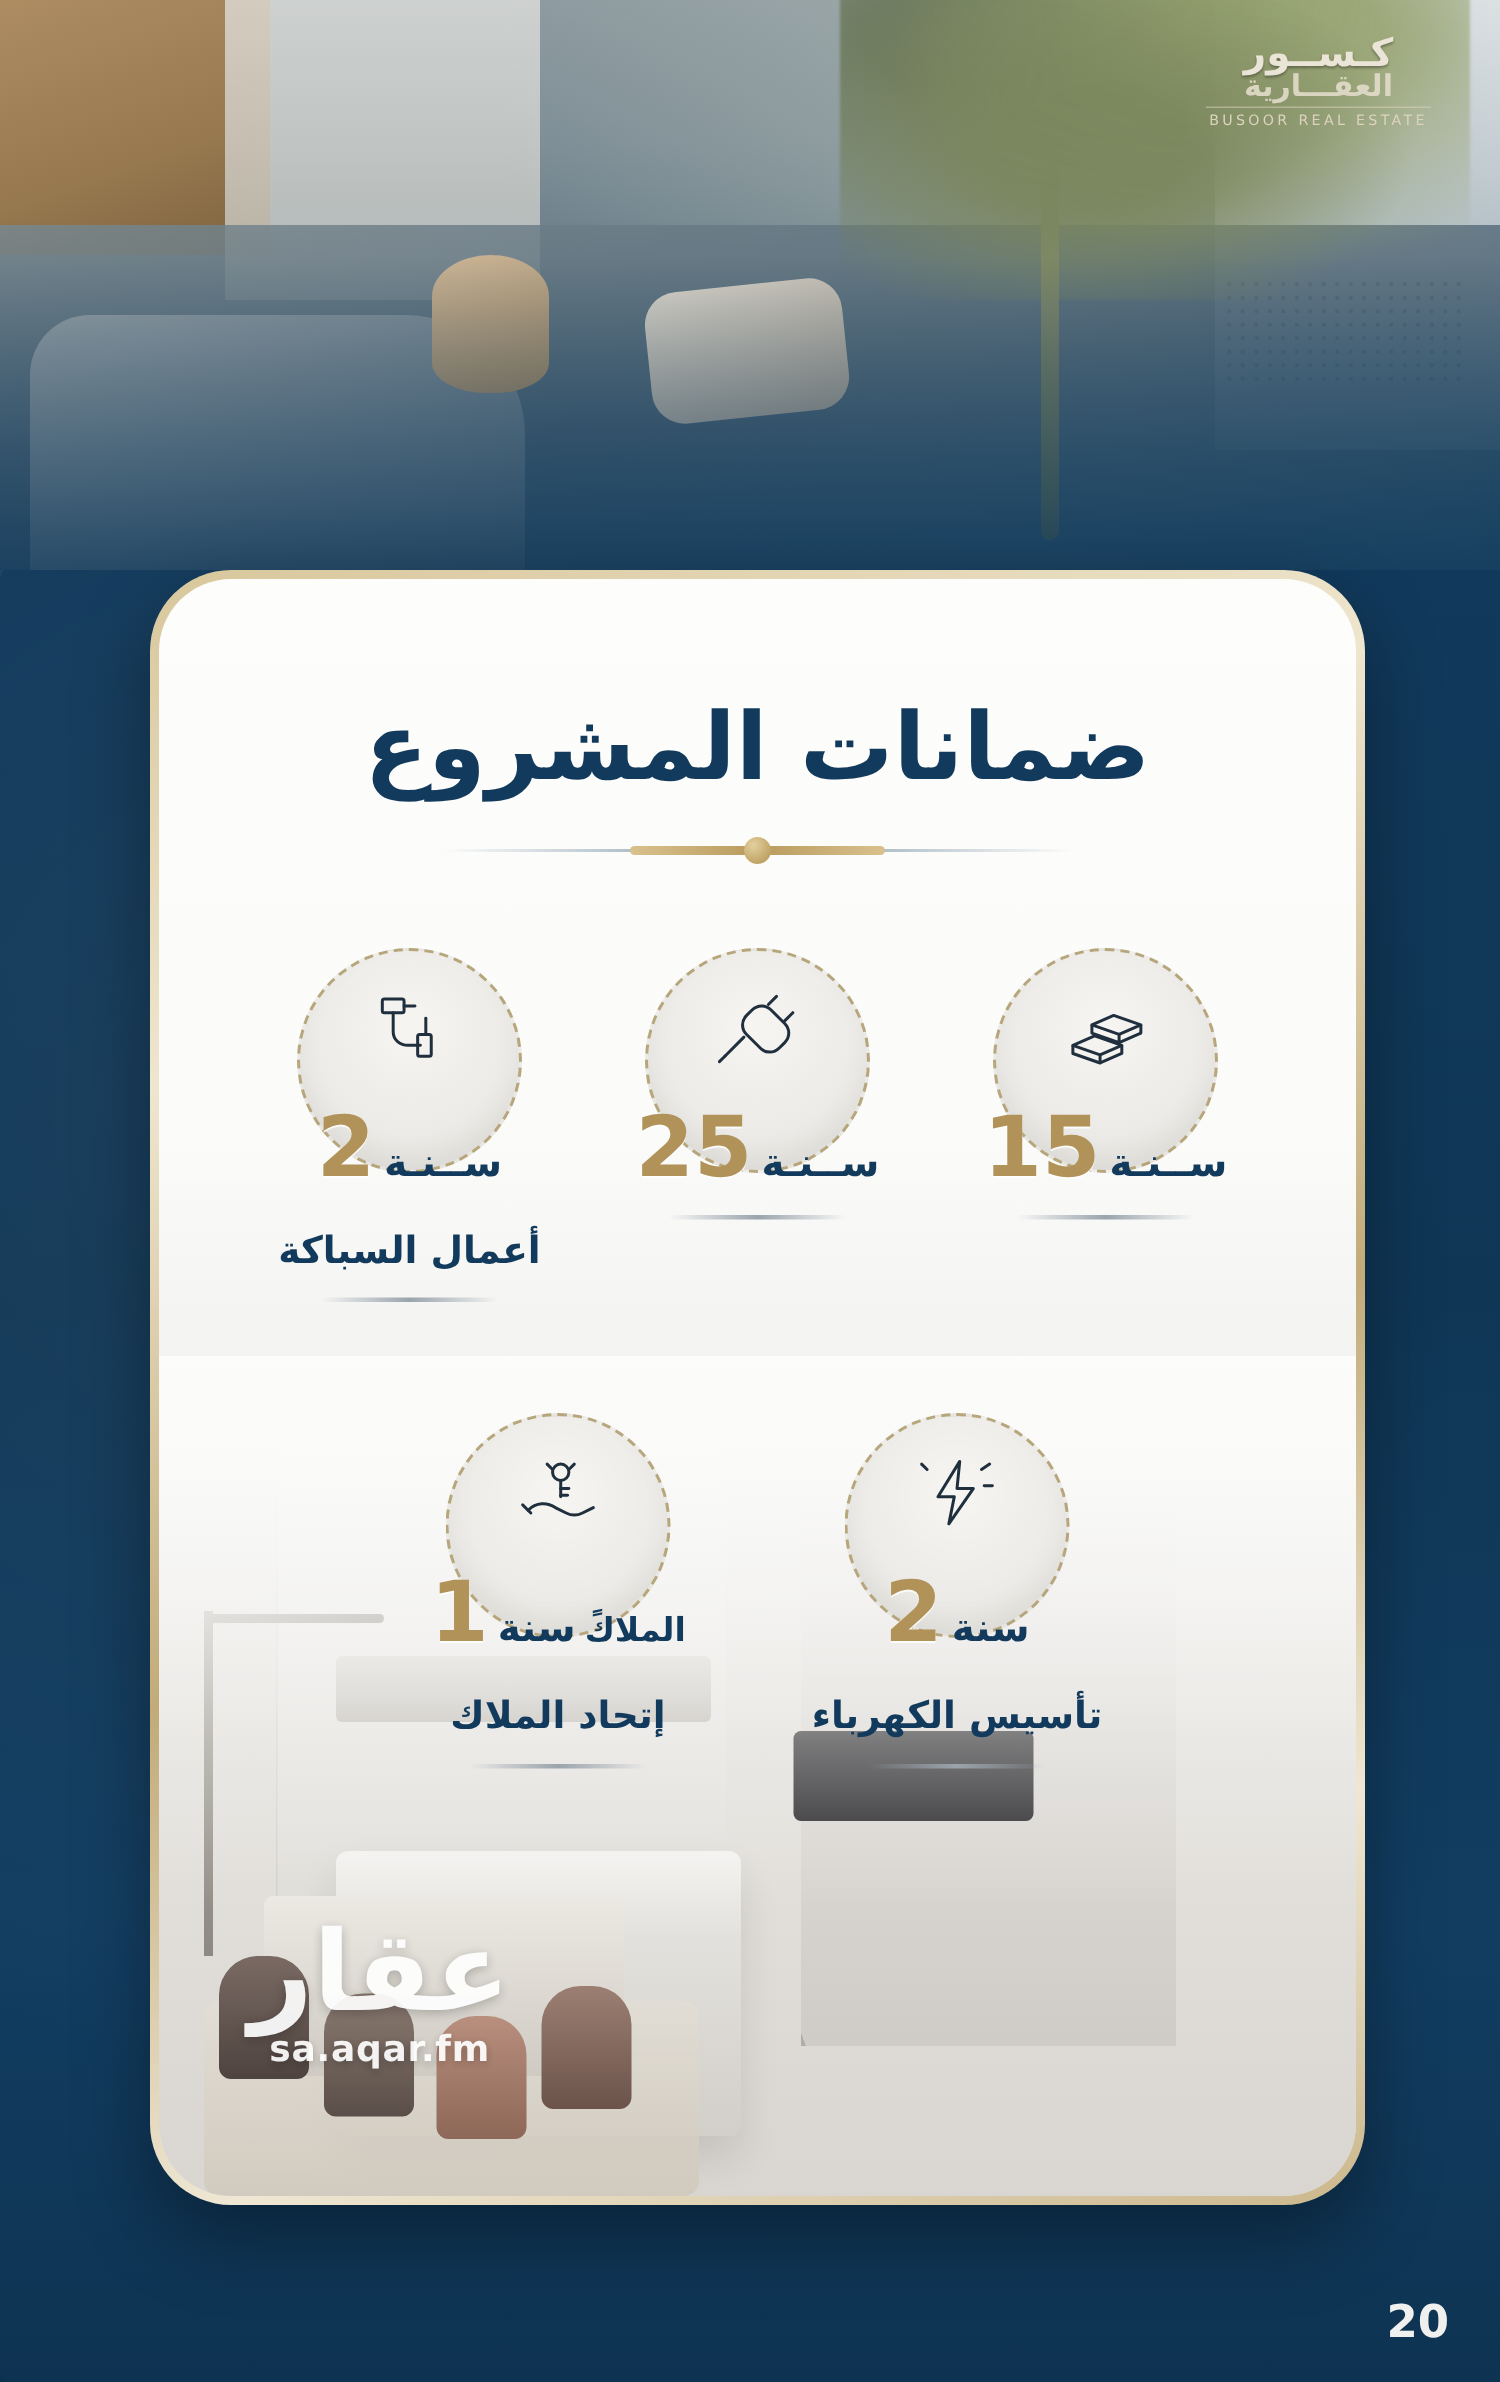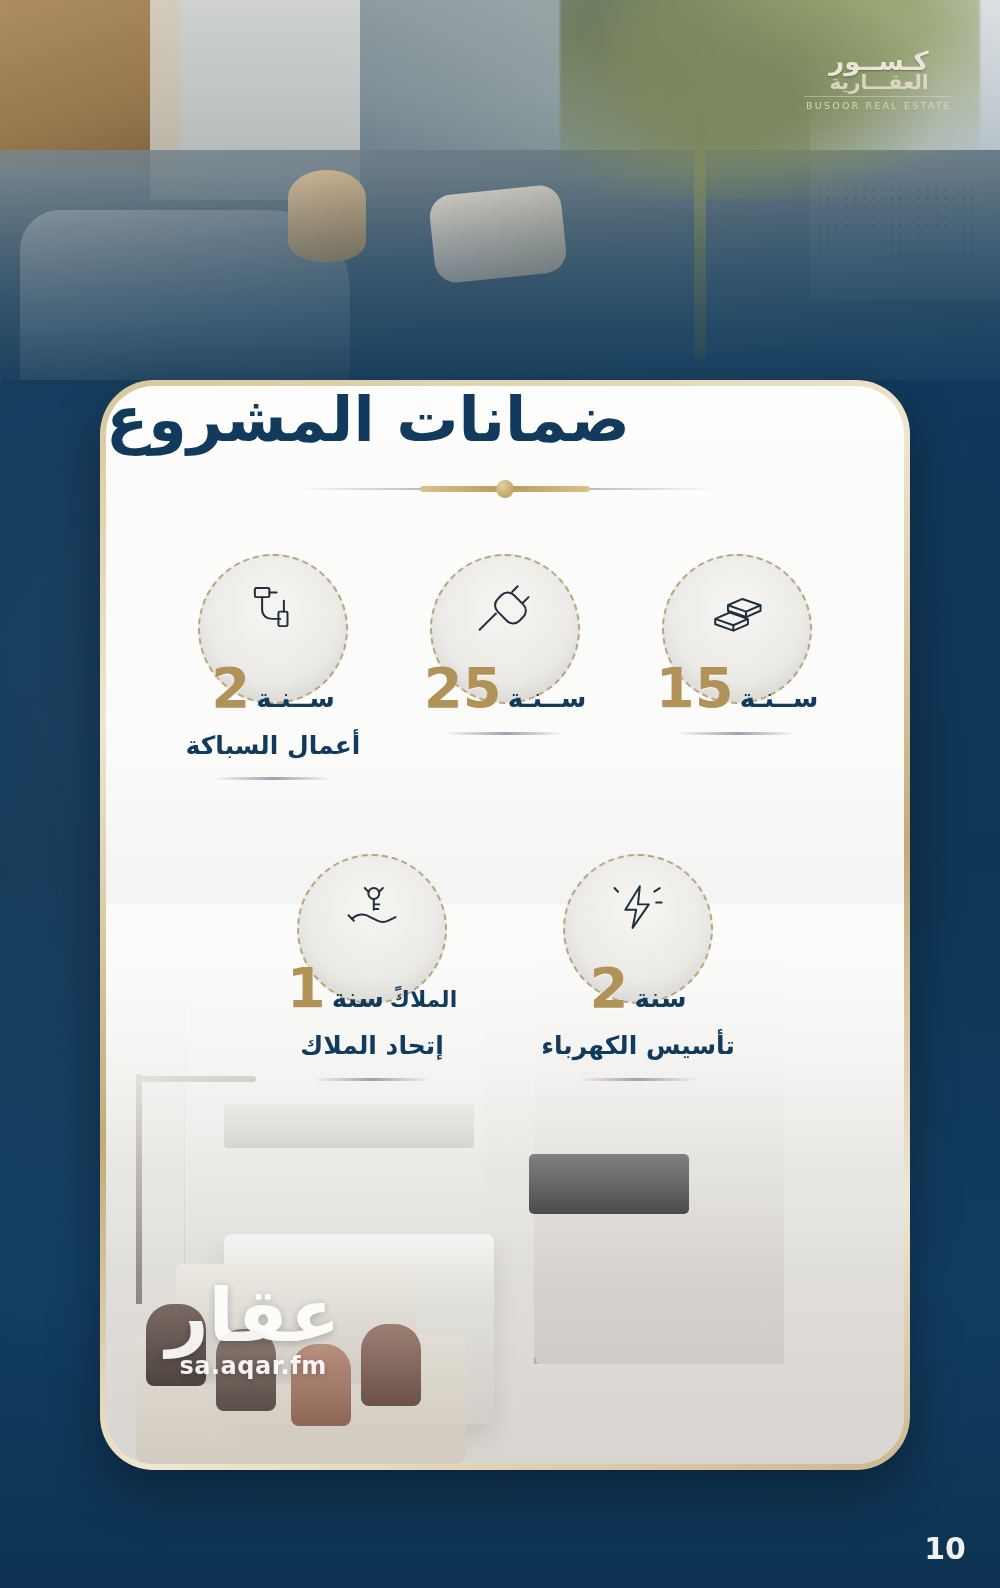--- a/index.html
+++ b/index.html
@@ -88,21 +88,21 @@
       linear-gradient(65deg, rgba(0,0,0,.06) 0 3px, transparent 3px 60px),
       linear-gradient(180deg,#11395b 0%, #0f3655 40%, #123d61 75%, #0e3352 100%);
   }
   .bg-sheen {
     position: absolute; left: 0; top: 380px; width: 1000px; height: 1208px;
     background: radial-gradient(ellipse at 20% 30%, rgba(255,255,255,.05), transparent 55%);
   }
 
   
   .brand {
-    position: absolute; right: 26px; top: 48px;
+    position: absolute; right: 26px; top: 23px;
     width: 190px; height: 70px;
     text-align: center; color: #e9e2d4;
     line-height: 1.05;
   }
   .brand-ar {
     font-size: 26px; font-weight: 700; letter-spacing: 1px;
     color: #efe9dd; opacity: .95;
     text-shadow: 0 1px 2px rgba(0,0,0,.35);
   }
   .brand-ar2 { font-size: 20px; font-weight: 700; color: #e3dccb; opacity:.9; margin-top: -3px;}
@@ -188,21 +188,21 @@
     position: absolute; left: 30px; top: 172px; width: 120px; height: 6px;
     background: linear-gradient(90deg,#b9b4ad,#8d8881);
     border-radius: 3px;
   }
   .kp-fade {
     position: absolute; inset: 0;
     background: linear-gradient(180deg, rgba(252,252,251,1) 0%, rgba(250,250,249,.96) 14%, rgba(248,248,247,.72) 28%, rgba(248,248,247,.28) 46%, rgba(255,255,255,0) 66%);
   }
 
   
-  .title-wrap { position: relative; text-align: left; }
+  .title-wrap { position: relative; padding-top: 78px; text-align: center; }
   .title {
     font-size: 62px; font-weight: 700; color: #123a5c; letter-spacing: 0;
     line-height: 1.1;
   }
   .divider {
     margin: 26px auto 0; width: 420px; height: 18px; position: relative;
   }
   .divider .line-l, .divider .line-r {
     position: absolute; top: 8px; height: 2px;
     background: linear-gradient(90deg, rgba(18,58,92,0), #8fa3b2);
@@ -243,21 +243,21 @@
     display: flex; align-items: baseline; justify-content: center;
     gap: 6px; direction: rtl;
   }
   .num {
     font-size: 56px; font-weight: 700; color: #b1935a;
     line-height: 1; text-shadow: 0 1px 0 rgba(255,255,255,.8);
   }
   .unit { font-size: 26px; font-weight: 700; color: #123a5c; letter-spacing: 3px; text-align: center; }
   .free { font-size: 22px; font-weight: 700; color: #123a5c; }
   .caption {
-    margin-top: 14px; font-size: 25px; font-weight: 700; color: #123a5c;
+    margin-top: 24px; font-size: 25px; font-weight: 700; color: #123a5c;
     line-height: 1.25;
   }
   .underline {
     margin: 16px auto 0; width: 118px; height: 3px;
     background: linear-gradient(90deg, rgba(150,160,170,0), #9aa4ad, rgba(150,160,170,0));
     border-radius: 2px;
   }
 
   
   .watermark {
@@ -433,13 +433,13 @@
     </div>
 
     <div class="watermark">
       <div class="wm-ar">عقار</div>
       <div class="wm-en">sa.aqar.fm</div>
     </div>
 
   </div>
 </div>
 
-<div class="page-num">10</div>
+<div class="page-num">20</div>
 
 </body></html>

